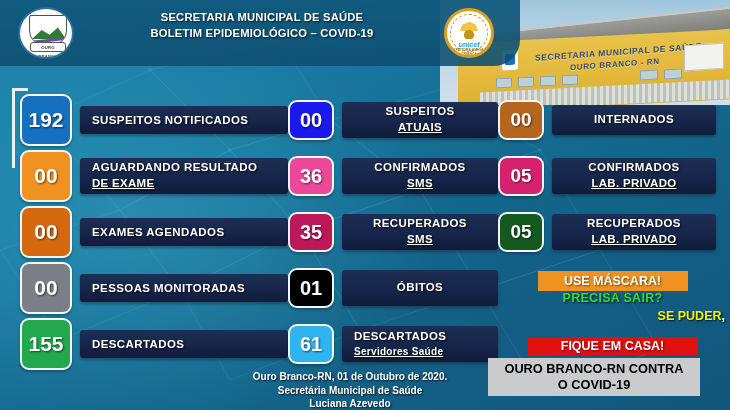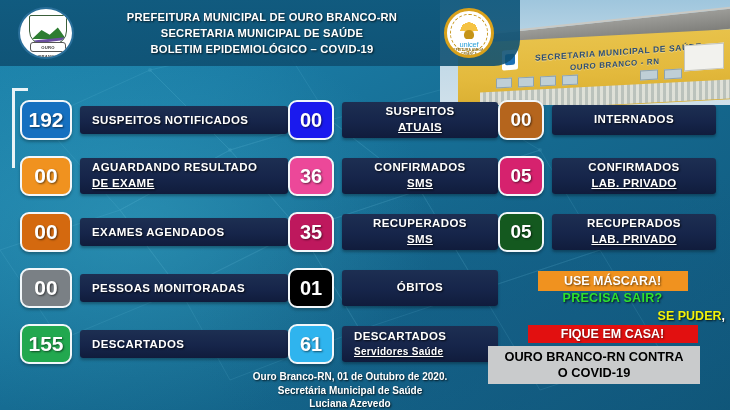--- a/index.html
+++ b/index.html
@@ -136,21 +136,21 @@
     width:22px; height:11px;
     background:radial-gradient(circle at 50% 100%, #f5c344 0 55%, transparent 56%);
   }
   #unicef .fig {
     position:absolute; left:50%; top:19px; transform:translateX(-50%);
     width:10px; height:9px;
     background:#c59418; border-radius:50% 50% 40% 40%;
   }
   #unicef .word {
     position:absolute; left:0; right:0; top:29px; text-align:center;
-    font-size:7.5px; font-weight:normal; color:#2aa0d8; letter-spacing:-.2px;
+    font-size:7.5px; font-weight:bold; color:#2aa0d8; letter-spacing:-.2px;
   }
   #unicef .sub {
     position:absolute; left:0; right:0; top:37px; text-align:center;
     font-size:3.4px; font-weight:bold; color:#8a6a14; letter-spacing:.1px;
   }
 
   
   #bracket {
     position:absolute; left:12px; top:88px; width:16px; height:80px;
     border-left:3px solid #e9f3f7;
@@ -186,21 +186,21 @@
     font-weight:bold;
     box-shadow:0 2px 3px rgba(0,0,0,.3);
     padding:2px 6px;
   }
   .label.left-align { align-items:flex-start; text-align:left; padding-left:12px; }
   .label .l1 { letter-spacing:.4px; text-shadow:1px 1px 2px rgba(0,0,0,.8); }
   .label .l2 { letter-spacing:.3px; text-shadow:1px 1px 2px rgba(0,0,0,.8);text-decoration:underline; }
 
   
   #col-left  .row { height:44px; margin-bottom:12px; }
-  #col-left  .badge { width:52px; height:40px; font-size:21px; margin-right:8px; }
+  #col-left  .badge { width:52px; height:52px; font-size:21px; margin-right:8px; }
   #col-left  .label { height:28px; font-size:11.5px; }
   #col-left  .row.two .label { height:36px; }
   #col-left  .row.two .label .l1,
   #col-left  .row.two .label .l2 { line-height:1.35; }
 
   #col-mid   .row { height:44px; margin-bottom:12px; }
   #col-mid   .badge { width:46px; height:40px; font-size:20px; margin-right:8px; }
   #col-mid   .label { height:36px; font-size:11.5px; line-height:1.35; }
 
   #col-right .row { height:44px; margin-bottom:12px; }
@@ -225,21 +225,21 @@
     background:#f0921f; color:#ffffff;
     font-size:12.5px; font-weight:bold; padding:3px 0;
     text-shadow:1px 1px 2px rgba(0,0,0,.55);
   }
   #aw-sepuder {
     margin-top:4px; font-size:12.5px; font-weight:bold; color:#f2f20a;
     text-shadow:1px 1px 2px rgba(0,0,0,.8);
   }
   #aw-sepuder .comma { color:#ffffff; }
   #aw-fique {
-    display:block; margin:2px auto 0; width:170px;
+    display:block; margin:14px auto 0; width:170px;
     background:#e21010; color:#ffffff;
     font-size:12.5px; font-weight:bold; padding:2px 0;
     text-shadow:1px 1px 2px rgba(0,0,0,.5);
   }
   #aw-contra {
     margin-top:3px; margin-left:-12px;
     background:#c9cbcc; color:#000000;
     font-size:12.8px; font-weight:bold; line-height:1.25;
     padding:3px 4px;
     width:212px;
@@ -306,21 +306,20 @@
 
 <div id="crest">
   <div class="shield">
     <div class="hill"></div>
     <div class="river"></div>
   </div>
   <div class="ribbon">OURO BRANCO</div>
 </div>
 
 <div id="header-titles">
-  <div>PREFEITURA MUNICIPAL DE OURO BRANCO-RN</div>
   <div>SECRETARIA MUNICIPAL DE SAÚDE</div>
   <div>BOLETIM EPIDEMIOLÓGICO – COVID-19</div>
 </div>
 
 <div id="unicef">
   <div class="ring"></div>
   <div class="sun"></div>
   <div class="fig"></div>
   <div class="word">unicef</div>
   <div class="sub">PREFEITURA AMIGA DA CRIANÇA</div>

